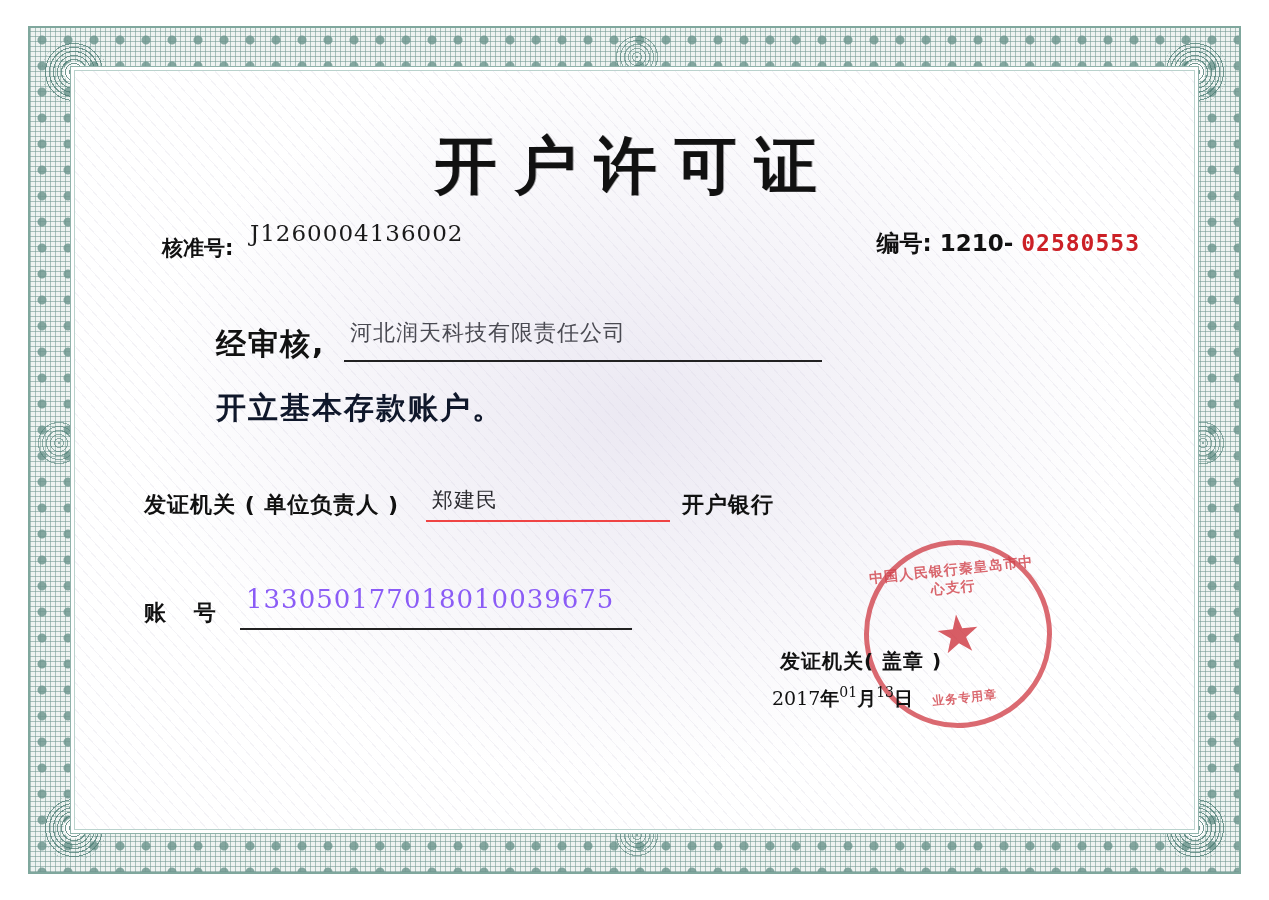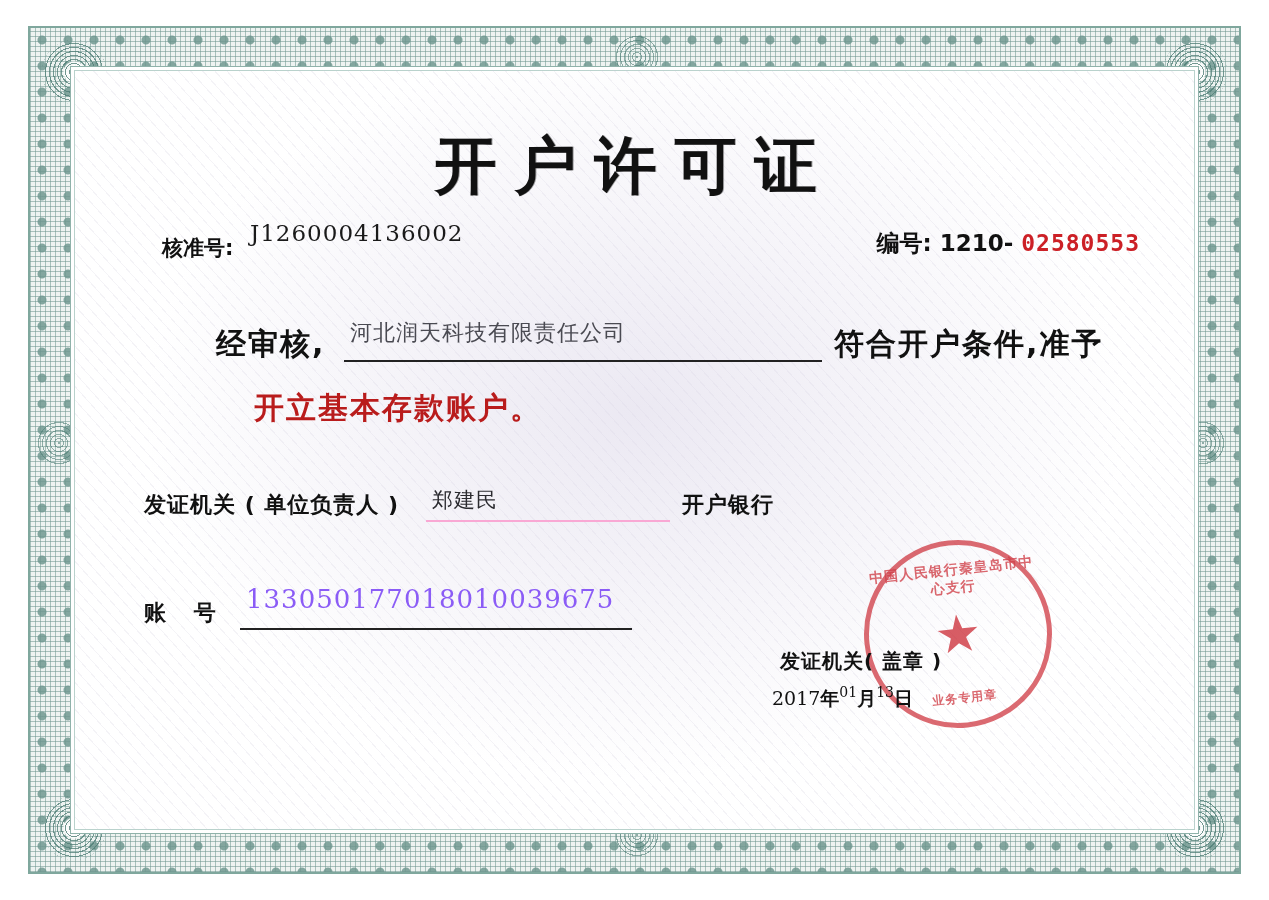--- a/index.html
+++ b/index.html
@@ -188,23 +188,22 @@
     letter-spacing: 1px;
   }
   .stmt-suffix { position: absolute; left: 690px; top: 8px; }
 
   .stmt-line2 {
     position: absolute;
     left: 142px;
     top: 318px;
     font-size: 30px;
     font-weight: bold;
-    color: #b91c1c;
+    color: #0f172a;
     letter-spacing: 2px;
-    margin-left: 38px;
   }
 
   
   .rep-row {
     position: absolute;
     left: 70px;
     top: 408px;
     width: 1010px;
     height: 60px;
   }
@@ -216,21 +215,21 @@
     font-weight: bold;
     color: #111;
     letter-spacing: 1px;
   }
   .rep-blank {
     position: absolute;
     left: 282px;
     top: 0;
     width: 244px;
     height: 42px;
-    border-bottom: 2px solid #f9a8d4;
+    border-bottom: 2px solid #ef4444;
   }
   .rep-value {
     position: absolute;
     left: 6px;
     top: 8px;
     font-size: 21px;
     color: #2b2b30;
     letter-spacing: 1px;
   }
   .bank-label {
@@ -408,21 +407,20 @@
         <span>1210-</span>
         <span class="serial-number">02580553</span>
       </div>
     </div>
 
     <div class="stmt-line1">
       <span class="stmt-text stmt-prefix">经审核,</span>
       <span class="company-blank">
         <span class="company-name">河北润天科技有限责任公司</span>
       </span>
-      <span class="stmt-text stmt-suffix">符合开户条件,准予</span>
     </div>
 
     <div class="stmt-line2">开立基本存款账户。</div>
 
     <div class="rep-row">
       <span class="rep-label">发证机关 ( 单位负责人 )</span>
       <span class="rep-blank">
         <span class="rep-value">郑建民</span>
       </span>
       <span class="bank-label">开户银行</span>

